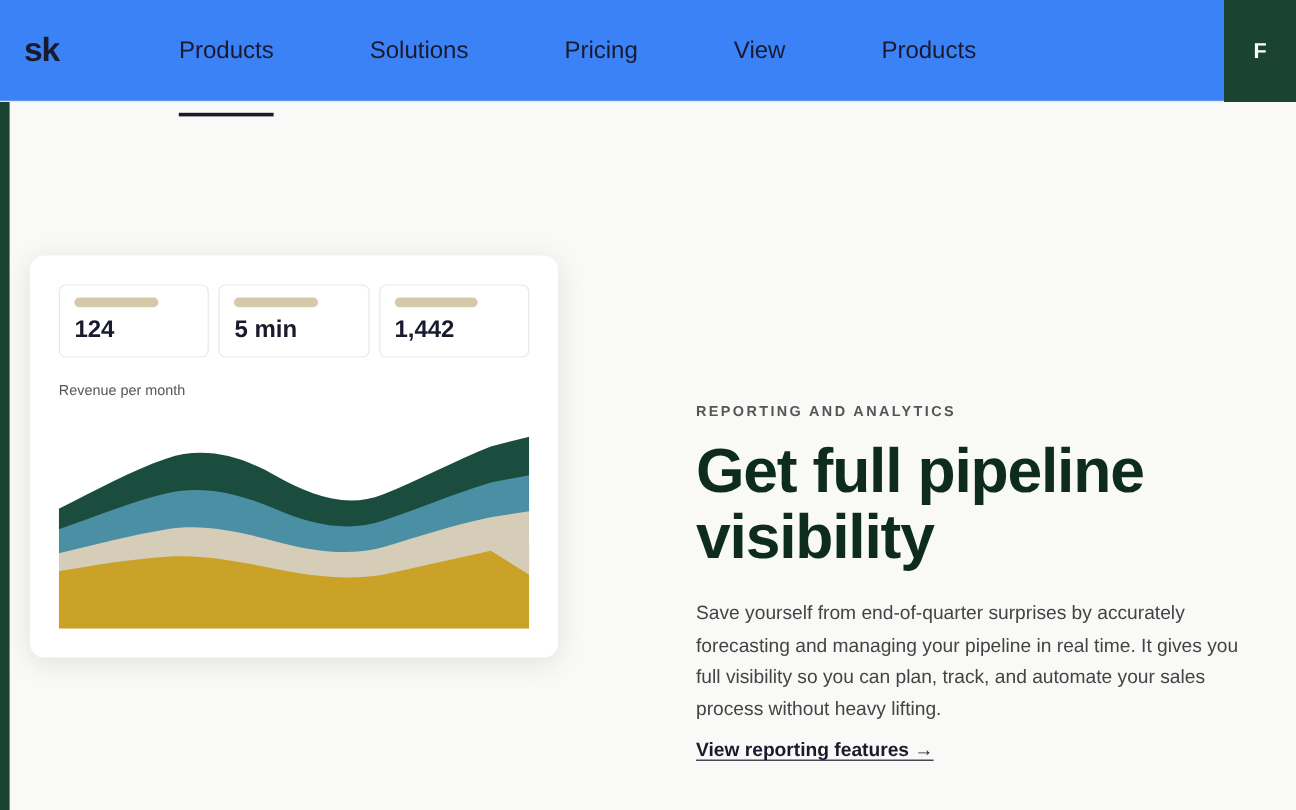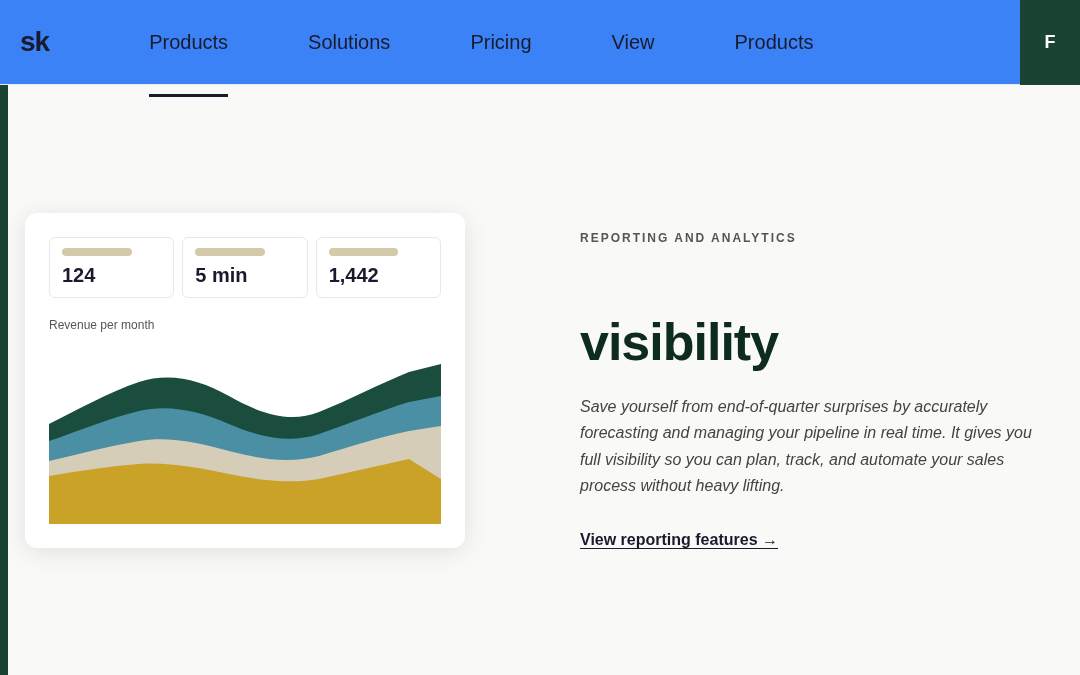--- a/index.html
+++ b/index.html
@@ -136,21 +136,21 @@
       width: 100%;
       height: 180px;
     }
 
     
     .right-panel {
       flex: 1;
       padding: 60px 40px 40px 60px;
       display: flex;
       flex-direction: column;
-      justify-content: center;
+      justify-content: flex-end;
     }
     .section-label {
       font-size: 12px;
       font-weight: 700;
       letter-spacing: 2px;
       color: #555;
       text-transform: uppercase;
       margin-bottom: 16px;
     }
     .headline {
@@ -158,23 +158,22 @@
       font-weight: 800;
       color: #0d2b1f;
       line-height: 1.05;
       margin-bottom: 24px;
       letter-spacing: -1px;
     }
     .description {
       font-size: 16px;
       color: #444;
       line-height: 1.65;
-      margin-bottom: 32px;
+      margin-bottom: 12px;
       max-width: 480px;
-      font-style: italic;
     }
     .cta-link {
       display: inline-flex;
       align-items: center;
       font-size: 16px;
       font-weight: 700;
       color: #1a1a2e;
       text-decoration: underline;
       text-underline-offset: 3px;
       cursor: pointer;
@@ -227,20 +226,20 @@
 
           <path d="M0,80 C30,65 60,48 90,38 C120,28 150,35 180,52 C210,69 240,80 270,68 C300,56 330,40 360,28 L392,20 L392,52 L360,58 C330,67 300,80 270,90 C240,100 210,93 180,80 C150,67 120,60 90,67 C60,74 30,87 0,97 Z" fill="#1b4d3e"></path>
         </svg>
       </div>
     </div>
   </div>
 
   <div class="right-panel">
     <div class="section-label">REPORTING AND ANALYTICS</div>
     <div class="headline">
-      <br>
+      <span>Get full pipeline</span><br>
       <span>visibility</span>
     </div>
     <div class="description">Save yourself from end-of-quarter surprises by accurately forecasting and managing your pipeline in real time. It gives you full visibility so you can plan, track, and automate your sales process without heavy lifting.</div>
     <div class="cta-link">View reporting features →</div>
   </div>
 
 </div>
 
 </body></html>

